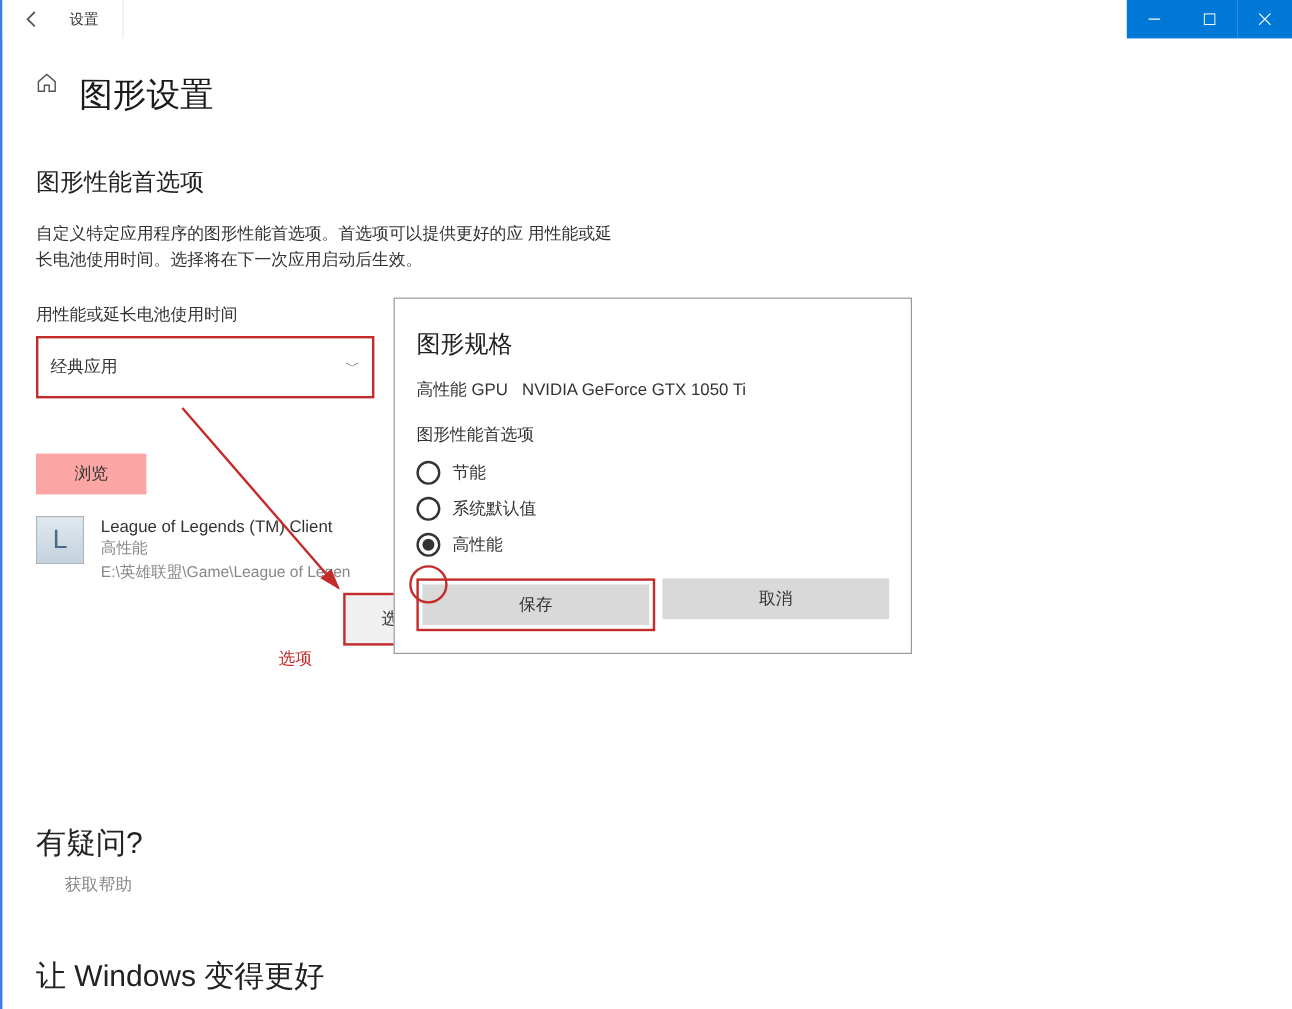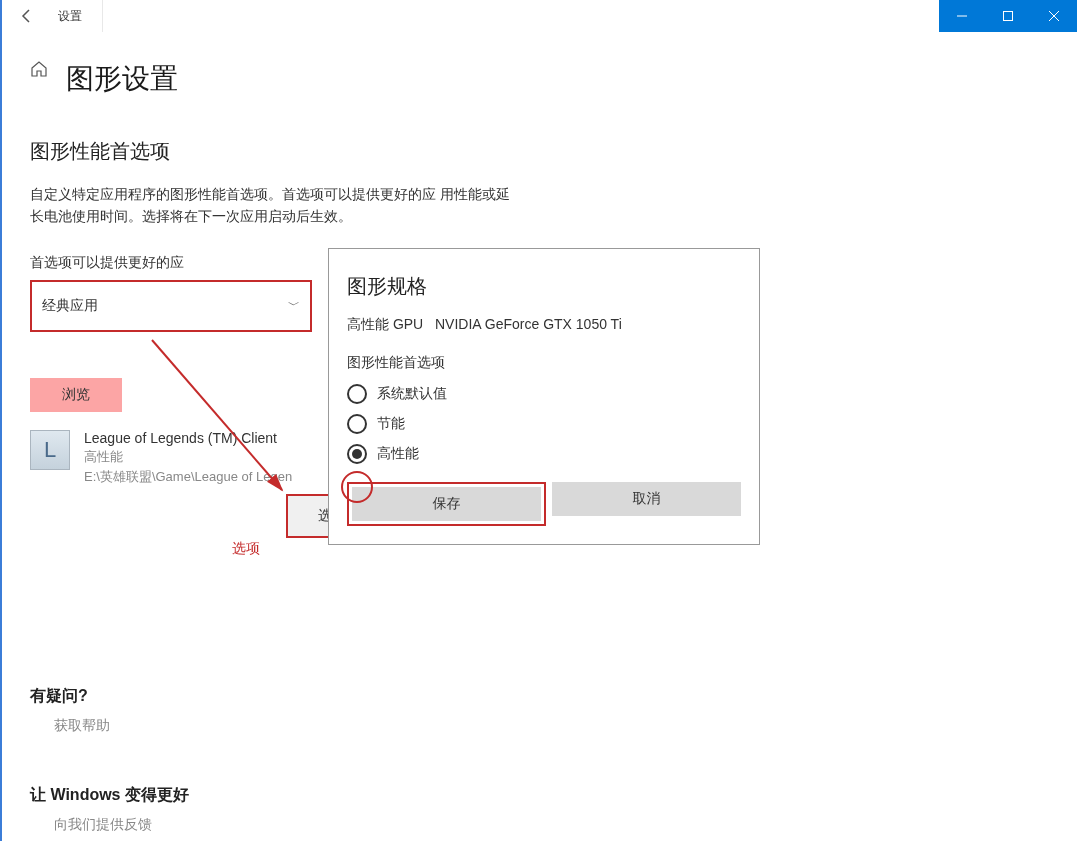--- a/index.html
+++ b/index.html
@@ -156,23 +156,23 @@
     .arrow-svg {
       position: absolute;
       left: 140px;
       top: 298px;
       pointer-events: none;
     }
     .questions {
       margin-top: 200px;
     }
     .q-title {
-      font-size: 16px;
+      font-size: 25px;
       color: #222;
-      font-weight: 700;
+      font-weight: 400;
       margin-bottom: 10px;
       margin-top: 40px;
     }
     .link {
       font-size: 14px;
       color: #0067c0;
       cursor: pointer;
       margin-left: 24px;
     }
     .link.gray { color: #888; }
@@ -297,21 +297,21 @@
           <path d="M2 8 L9 2 L16 8 L16 16 L11 16 L11 11 L7 11 L7 16 L2 16 Z" stroke="#555" fill="none" stroke-width="1.2"></path>
         </svg>
     </span>
     <h1 class="page-title">图形设置</h1>
   </div>
 
   <h2 class="section-title">图形性能首选项</h2>
   <p class="desc">自定义特定应用程序的图形性能首选项。首选项可以提供更好的应
 用性能或延长电池使用时间。选择将在下一次应用启动后生效。</p>
 
-  <div class="field-label">首选项可以提供更好的应</div>
+  <div class="field-label">用性能或延长电池使用时间</div>
   <div class="dropdown">
     <span>经典应用</span>
     <span class="chev">﹀</span>
   </div>
   <button class="browse-btn">浏览</button>
 
   <div class="app-row">
     <div class="app-icon">L</div>
     <div class="app-info">
       <div class="app-name">League of Legends (TM) Client</div>
@@ -349,25 +349,25 @@
 <div class="dialog">
   <div class="dlg-title">图形规格</div>
   <div class="gpu-row">
     <span class="lbl">高性能 GPU</span>
     <span>NVIDIA GeForce GTX 1050 Ti</span>
   </div>
   <div class="pref-title">图形性能首选项</div>
 
   <div class="radio-row">
     <span class="radio-outer"></span>
-    <span>系统默认值</span>
+    <span>节能</span>
   </div>
   <div class="radio-row">
     <span class="radio-outer"></span>
-    <span>节能</span>
+    <span>系统默认值</span>
   </div>
   <div class="radio-row">
     <span class="radio-outer sel">
         <span class="radio-inner"></span>
       </span>
     <span>高性能</span>
   </div>
   <div class="radio-highlight"></div>
 
   <div class="dlg-buttons">

